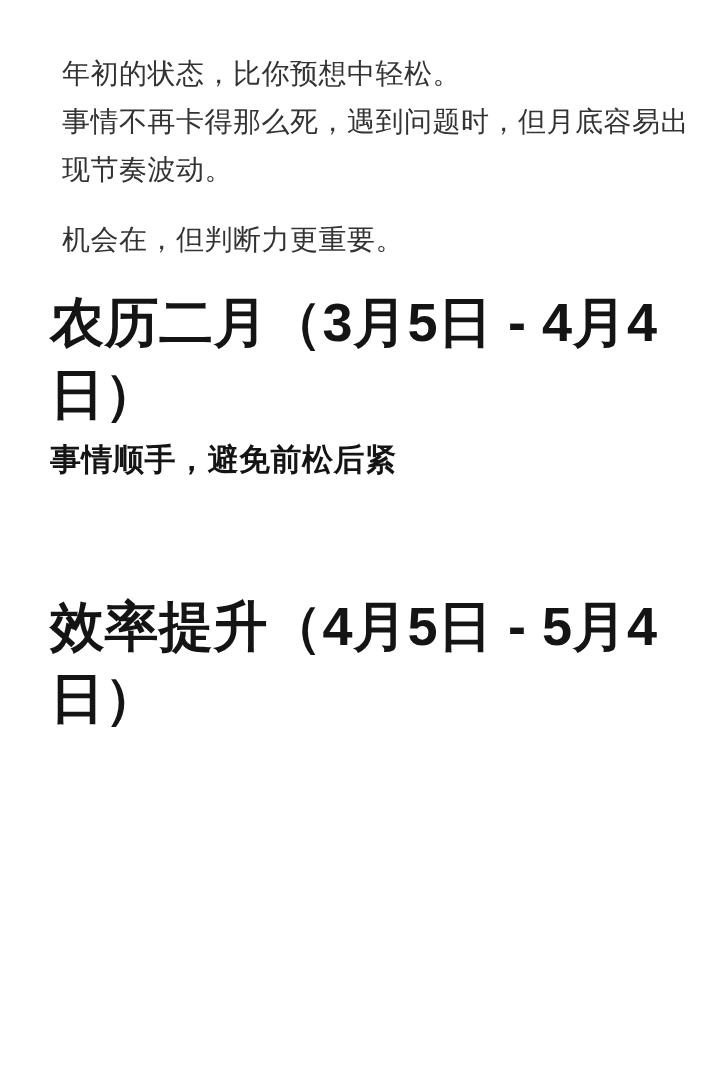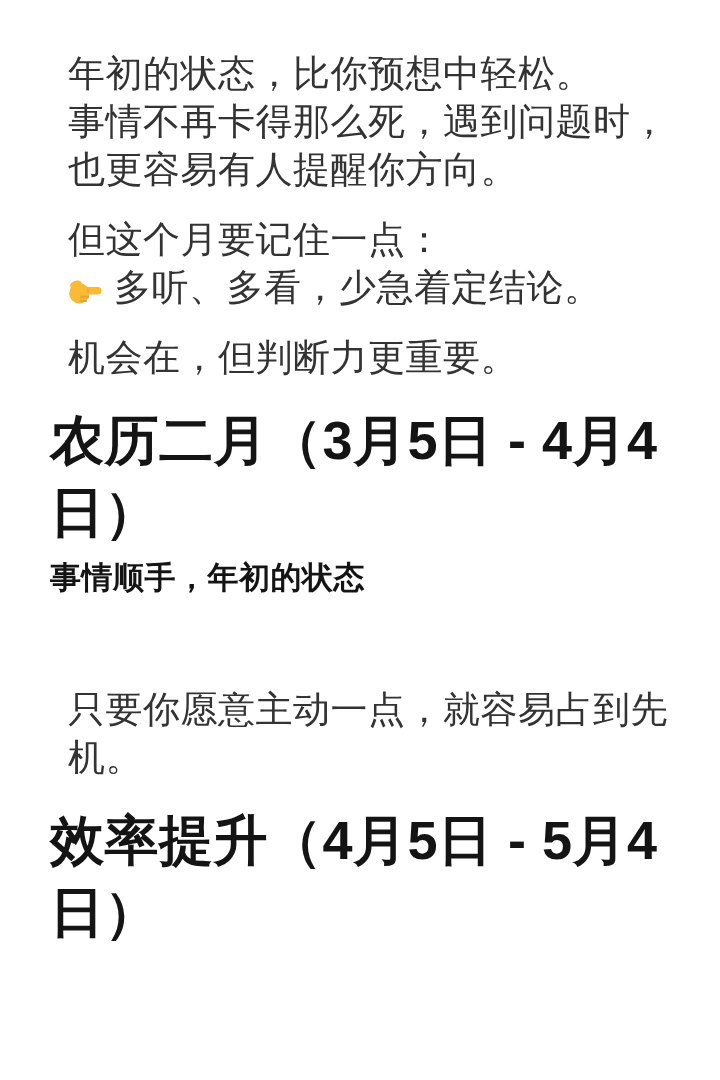--- a/index.html
+++ b/index.html
@@ -10,22 +10,22 @@
   body {
     width: 720px;
     height: 1080px;
     overflow: hidden;
     font-family: "Liberation Sans", "DejaVu Sans", sans-serif;
   }
   article {
     padding: 28px 18px 20px 50px;
   }
   p {
-    margin: 22px 18px;
-    font-size: 37px;
+    margin: 22px 12px;
+    font-size: 28px;
     line-height: 48px;
     color: #333333;
     letter-spacing: 0.5px;
   }
   h2 {
     margin: 20px 0 6px;
     font-size: 54px;
     line-height: 72px;
     font-weight: 700;
     color: #141414;
@@ -45,50 +45,32 @@
     margin-right: 12px;
   }
 </style>
 </head>
 <body>
 
 <article>
 
   <p>
     <span>年初的状态，比你预想中轻松。</span><br>
-    <span>事情不再卡得那么死，遇到问题时，也更容易有人提醒你方向。</span>
+    <span>事情不再卡得那么死，遇到问题时，但月底容易出现节奏波动。</span>
   </p>
 
-  <p>
-    <span>但这个月要记住一点：</span><br>
-    <span>
-      <svg class="emoji" width="34" height="29" viewBox="0 0 36 30" aria-hidden="true">
-        <g fill="#F8BB33">
-          <circle cx="12" cy="18" r="10.8"></circle>
-          <ellipse cx="8.5" cy="9" rx="6.4" ry="4.4" transform="rotate(-18 8.5 9)"></ellipse>
-          <rect x="10" y="11.4" width="25.5" height="7.8" rx="3.9"></rect>
-        </g>
-        <g fill="#E8A23C">
-          <rect x="13" y="20.6" width="9.5" height="2.6" rx="1.3"></rect>
-          <rect x="12" y="24.8" width="8" height="2.4" rx="1.2"></rect>
-          <rect x="20" y="12.6" width="2.4" height="5.4" rx="1.2" opacity="0.55"></rect>
-        </g>
-      </svg><span>多听、多看，少急着定结论。</span>
-    </span>
-  </p>
 
   <p>
     <span>机会在，但判断力更重要。</span>
   </p>
 
   <h2>农历二月（3月5日 - 4月4日）</h2>
 
-  <h3>事情顺手，年初的状态</h3>
+  <h3>事情顺手，避免前松后紧</h3>
 
   <p>
     <br>
-    <span>只要你愿意主动一点，就容易占到先机。</span>
   </p>
 
 
   <h2>效率提升（4月5日 - 5月4日）</h2>
 
 </article>
 
 </body></html>

